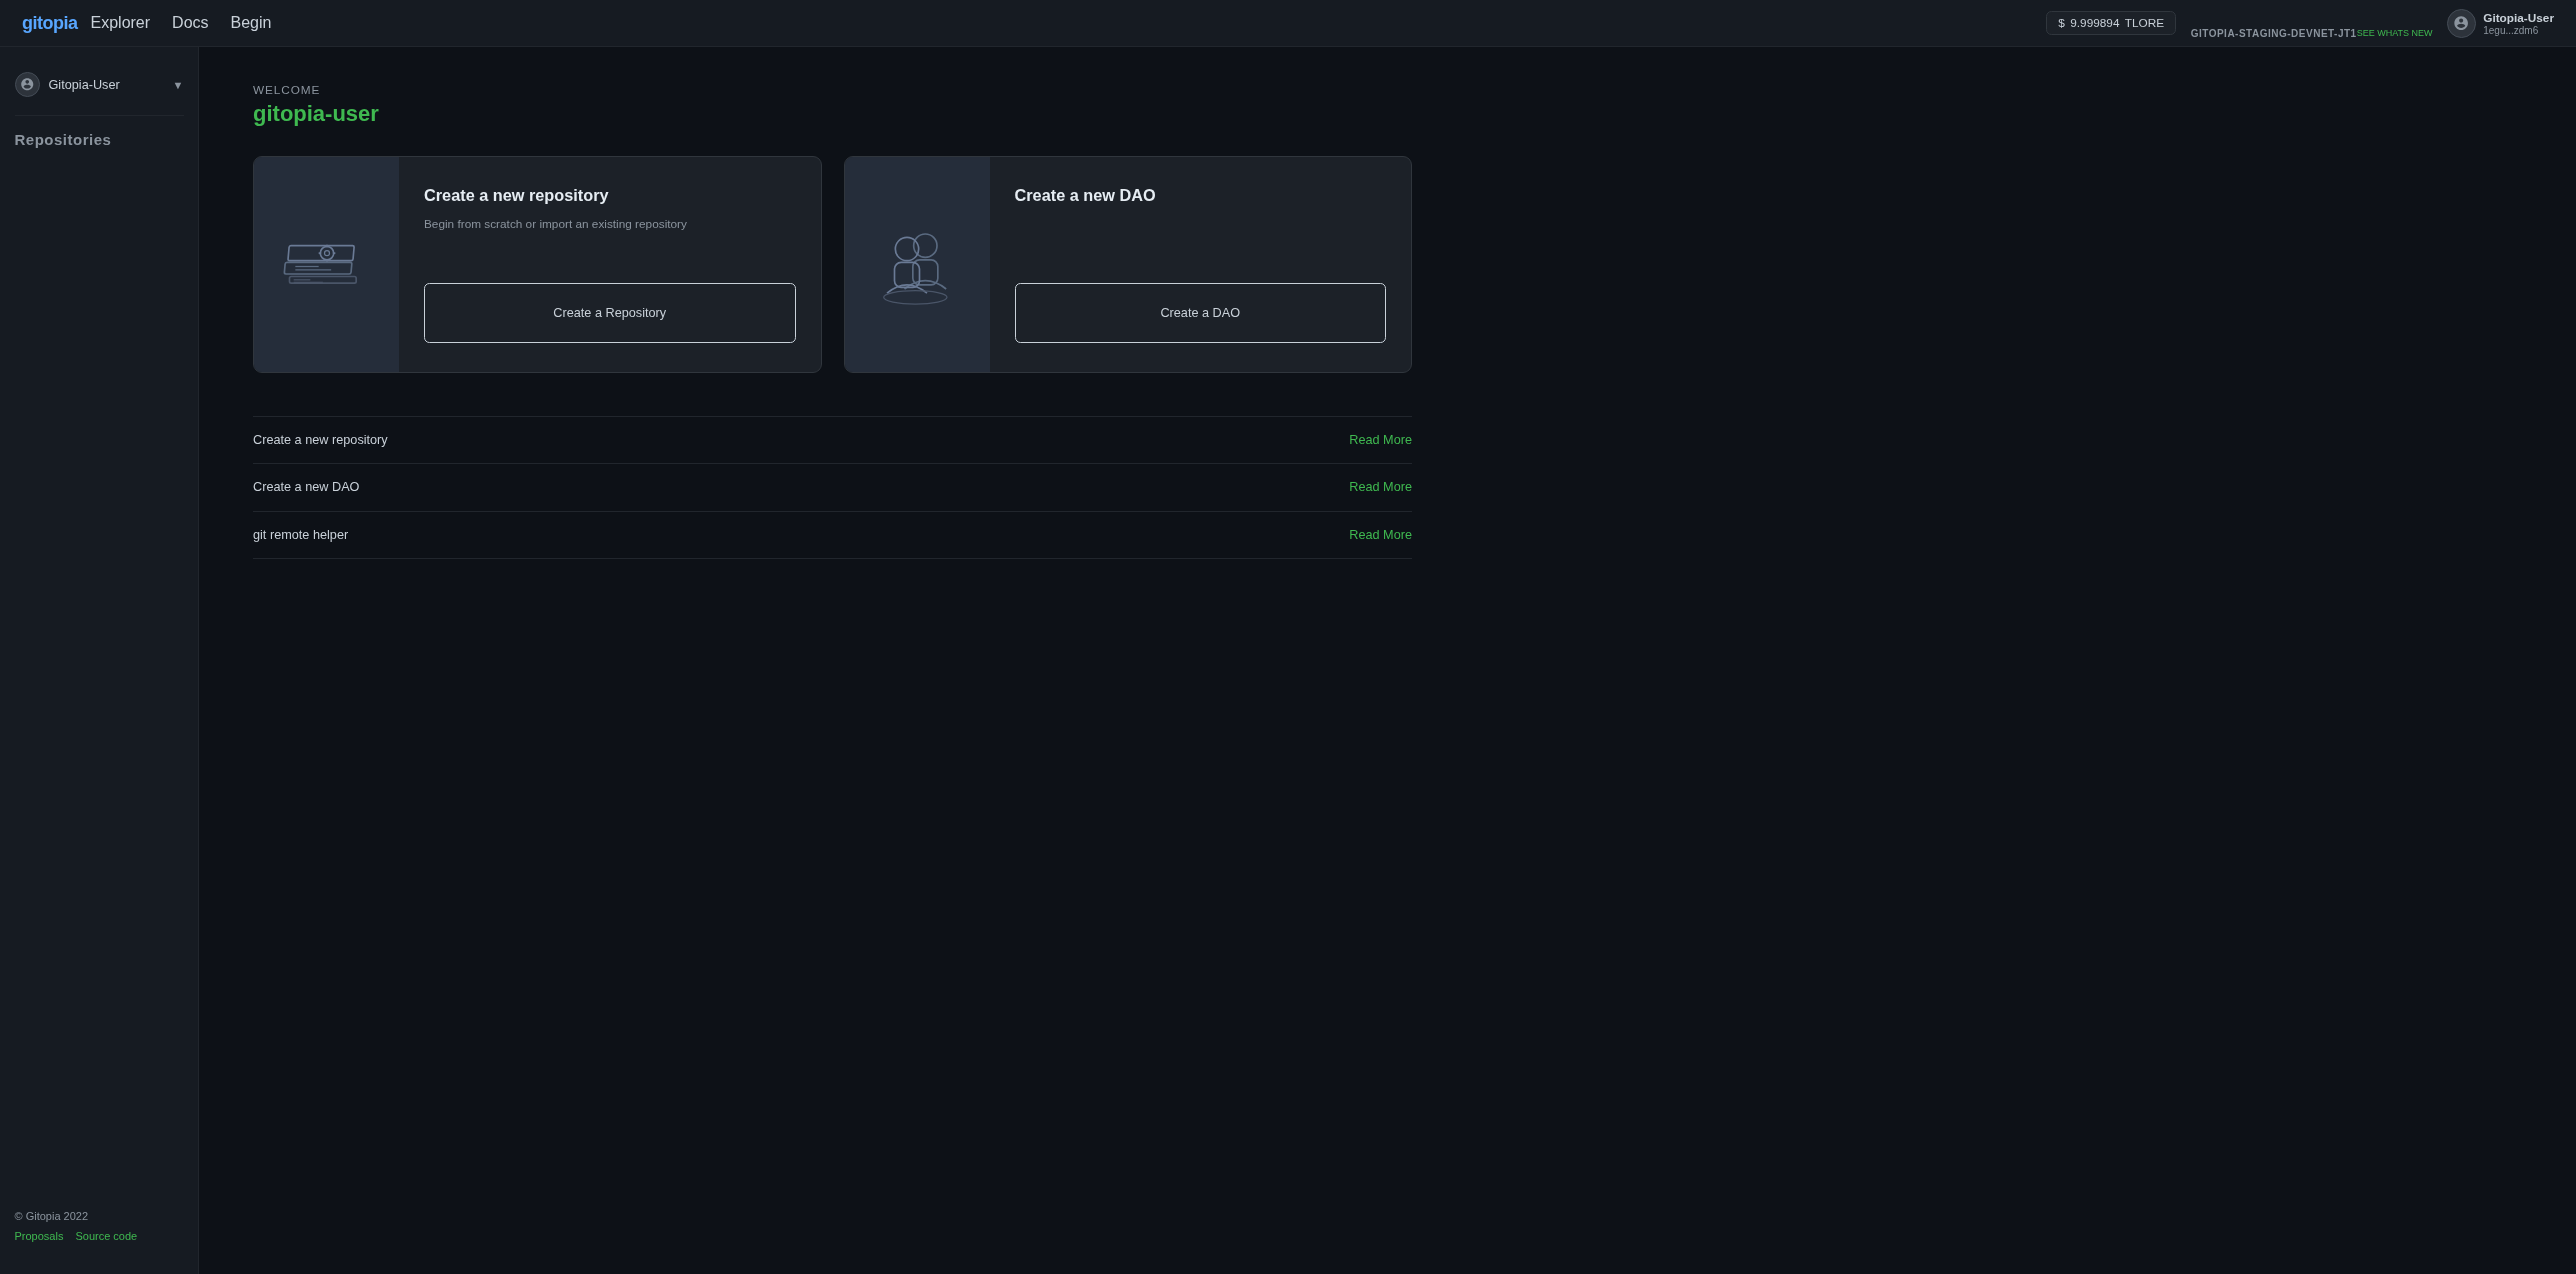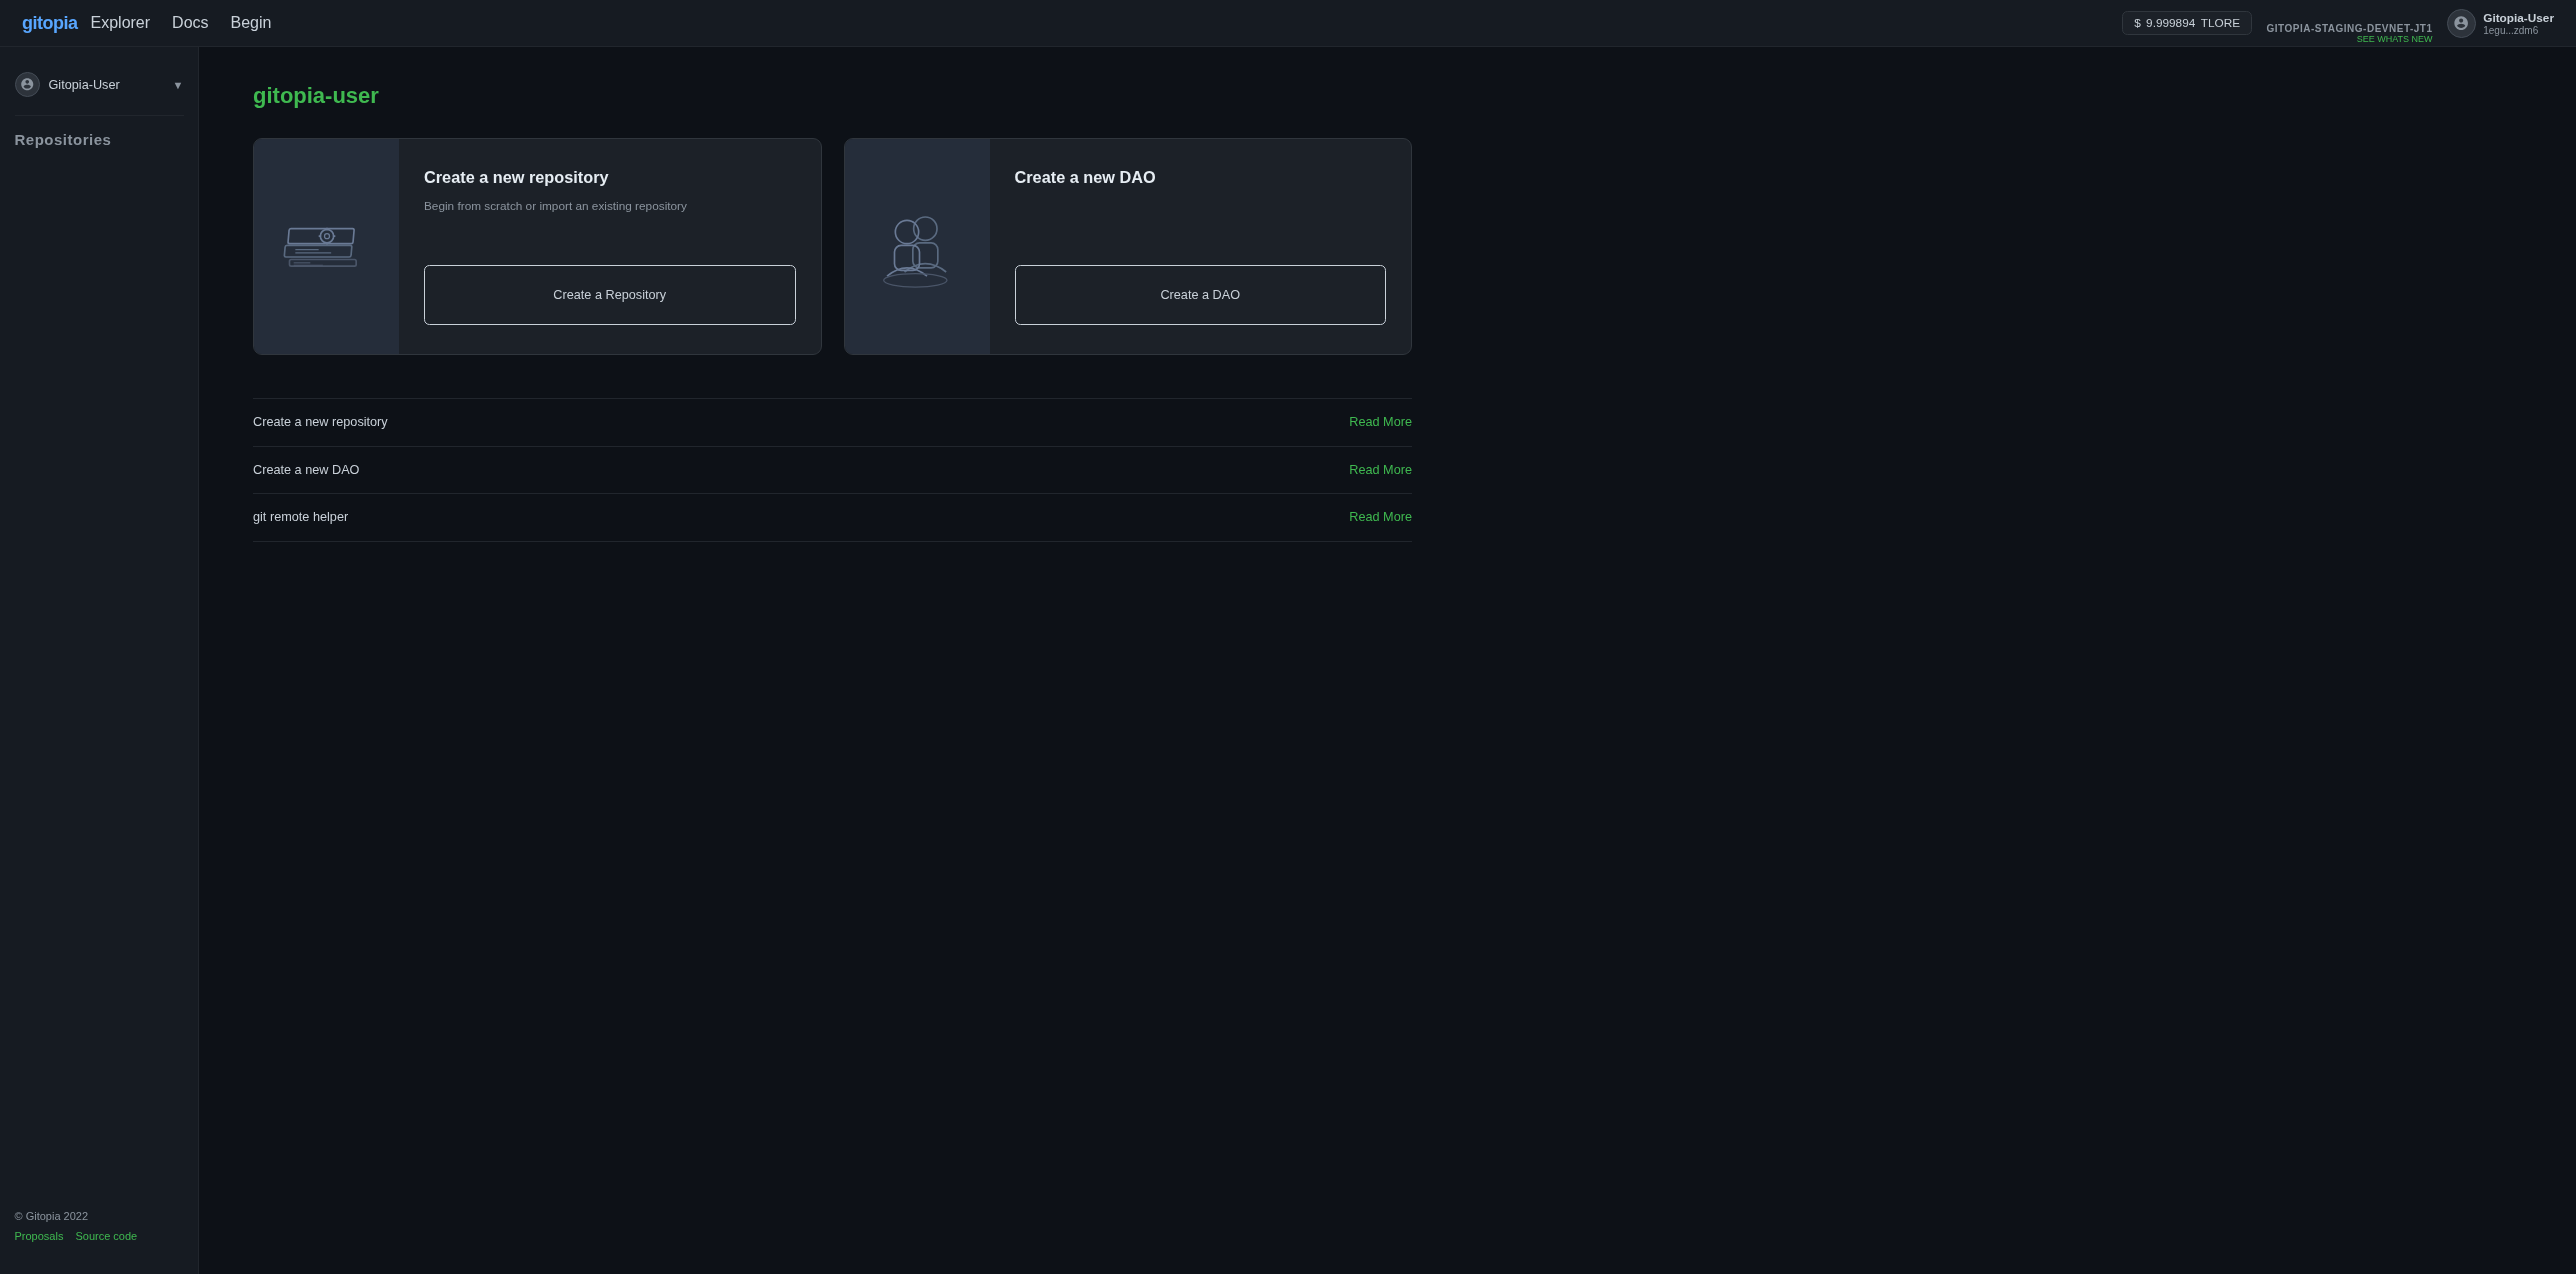--- a/index.html
+++ b/index.html
@@ -63,22 +63,22 @@
       padding: 3.6px 11px;
       font-size: 11.8px;
       color: #c9d1d9;
     }
     .balance-amount {
       color: #c9d1d9;
       font-weight: 500;
     }
     .network-badge {
       display: flex;
-      flex-direction: column;
-      align-items: flex-end;
+      flex-direction: row;
+      align-items: flex-start;
       font-size: 10px;
       margin-top: 20px;
     }
     .network-name {
       color: #8b949e;
       font-weight: 600;
       font-size: 10px;
       letter-spacing: 0.5px;
     }
     .network-see-new {
@@ -418,20 +418,21 @@
     <div class="sidebar-footer">
       <div class="sidebar-copyright">© Gitopia 2022</div>
       <div class="sidebar-links">
         <a href="#" class="sidebar-link">Proposals</a>
         <a href="#" class="sidebar-link">Source code</a>
       </div>
     </div>
   </aside>
 
   <main class="main">
+    <div class="welcome-label">WELCOME</div>
     <div class="welcome-username">gitopia-user</div>
 
     <div class="cards-row">
 
       <div class="card">
         <div class="card-illustration repo-illustration">
           <svg viewBox="0 0 120 120" fill="none" xmlns="http://www.w3.org/2000/svg">
 
             <rect x="15" y="75" width="80" height="8" rx="2" fill="none" stroke="#4a5568" stroke-width="2"></rect>
             <line x1="20" y1="79" x2="40" y2="79" stroke="#4a5568" stroke-width="1.5"></line>

